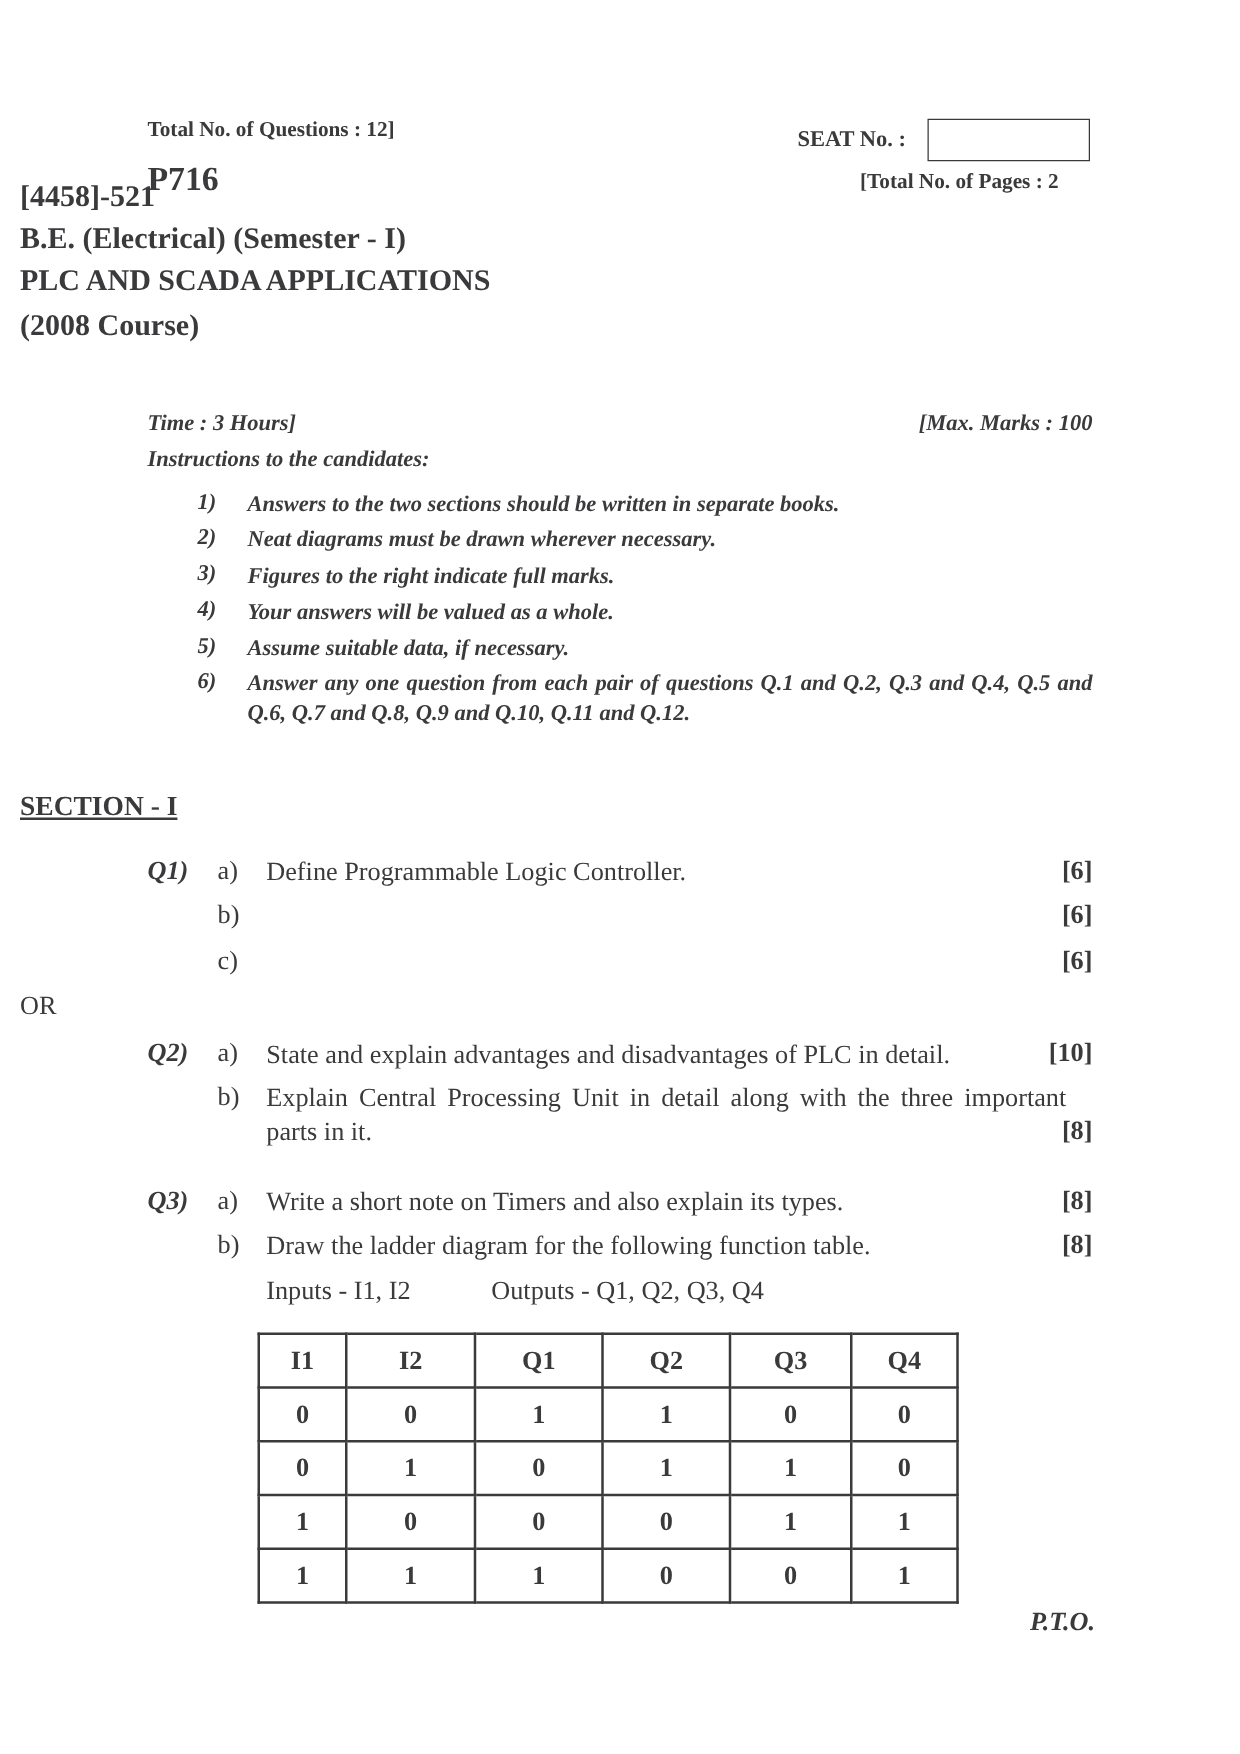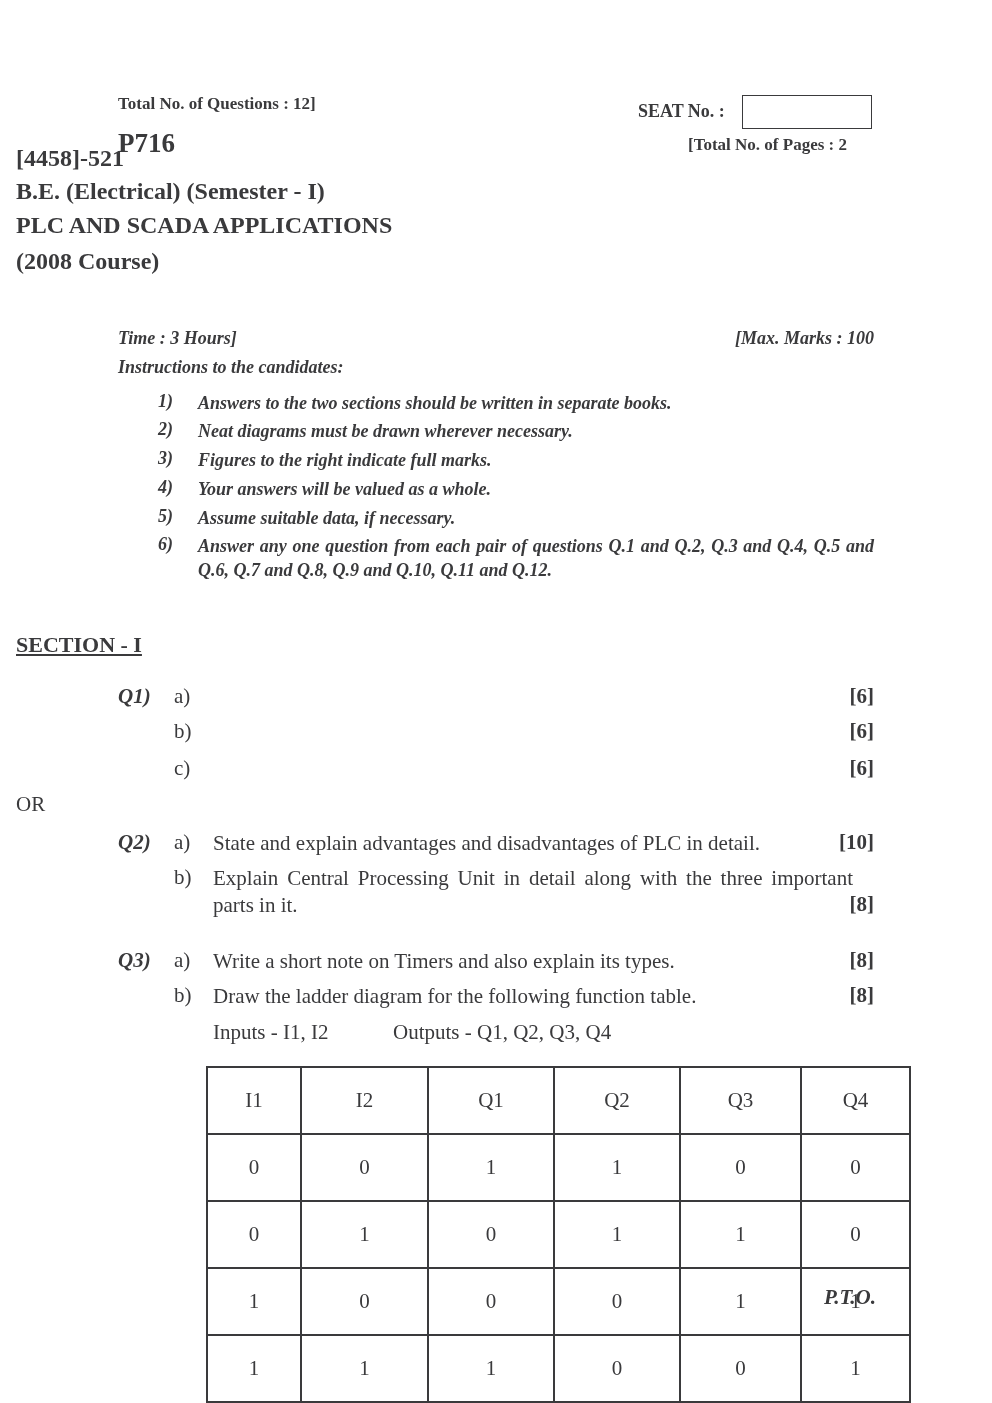--- a/index.html
+++ b/index.html
@@ -27,21 +27,21 @@
   #section { top: 632px; font-size: 22px; text-decoration: underline; }
   .q { font-size: 21px; }
   .qn { position: absolute; left: 118px; }
   .ql { position: absolute; left: 174px; }
   .qt { position: absolute; left: 213px; width: 620px; line-height: 27px; }
   .qm { position: absolute; right: 118px; }
   #or { top: 792px; font-size: 21px; }
   #io { left: 213px; top: 1020px; font-size: 21px; }
   #io .out { position: absolute; left: 180px; white-space: nowrap; }
   table { position: absolute; left: 206px; top: 1066px; border-collapse: collapse; font-size: 21px; }
-  td { border: 2px solid #3a3a3c; text-align: center; height: 33px; padding: 16px; }
+  td { border: 2px solid #3a3a3c; text-align: center; height: 33px; padding: 4px; font-weight: bold; }
   #pto { right: 116px; top: 1285px; font-size: 21px; }
 </style>
 </head>
 <body>
 
 <div class="abs b" id="tq">Total No. of Questions : 12]</div>
 <div class="abs b" id="pcode">P716</div>
 <div class="abs b" id="seatlbl">SEAT No. :</div>
 <div class="abs" id="seatbox"></div>
 <div class="abs b" id="tp">[Total No. of Pages : 2</div>
@@ -77,20 +77,21 @@
 <div class="abs ins b i" style="top:534px">
     <span class="n">6)</span>
     <span class="t" style="text-align:justify">Answer any one question from each pair of questions Q.1 and Q.2, Q.3 and Q.4, Q.5 and Q.6, Q.7 and Q.8, Q.9 and Q.10, Q.11 and Q.12.</span>
   </div>
 
 <div class="abs b c" id="section">SECTION - I</div>
 
 <div class="abs q" style="top:684px;left:0;width:992px;height:30px">
   <span class="qn b i">Q1)</span>
   <span class="ql">a)</span>
+  <span class="qt">Define Programmable Logic Controller.</span>
   <span class="qm b">[6]</span>
 </div>
 <div class="abs q" style="top:719px;left:0;width:992px;height:30px">
   <span class="ql">b)</span>
   <span class="qm b">[6]</span>
 </div>
 <div class="abs q" style="top:756px;left:0;width:992px;height:30px">
   <span class="ql">c)</span>
   <span class="qm b">[6]</span>
 </div>

